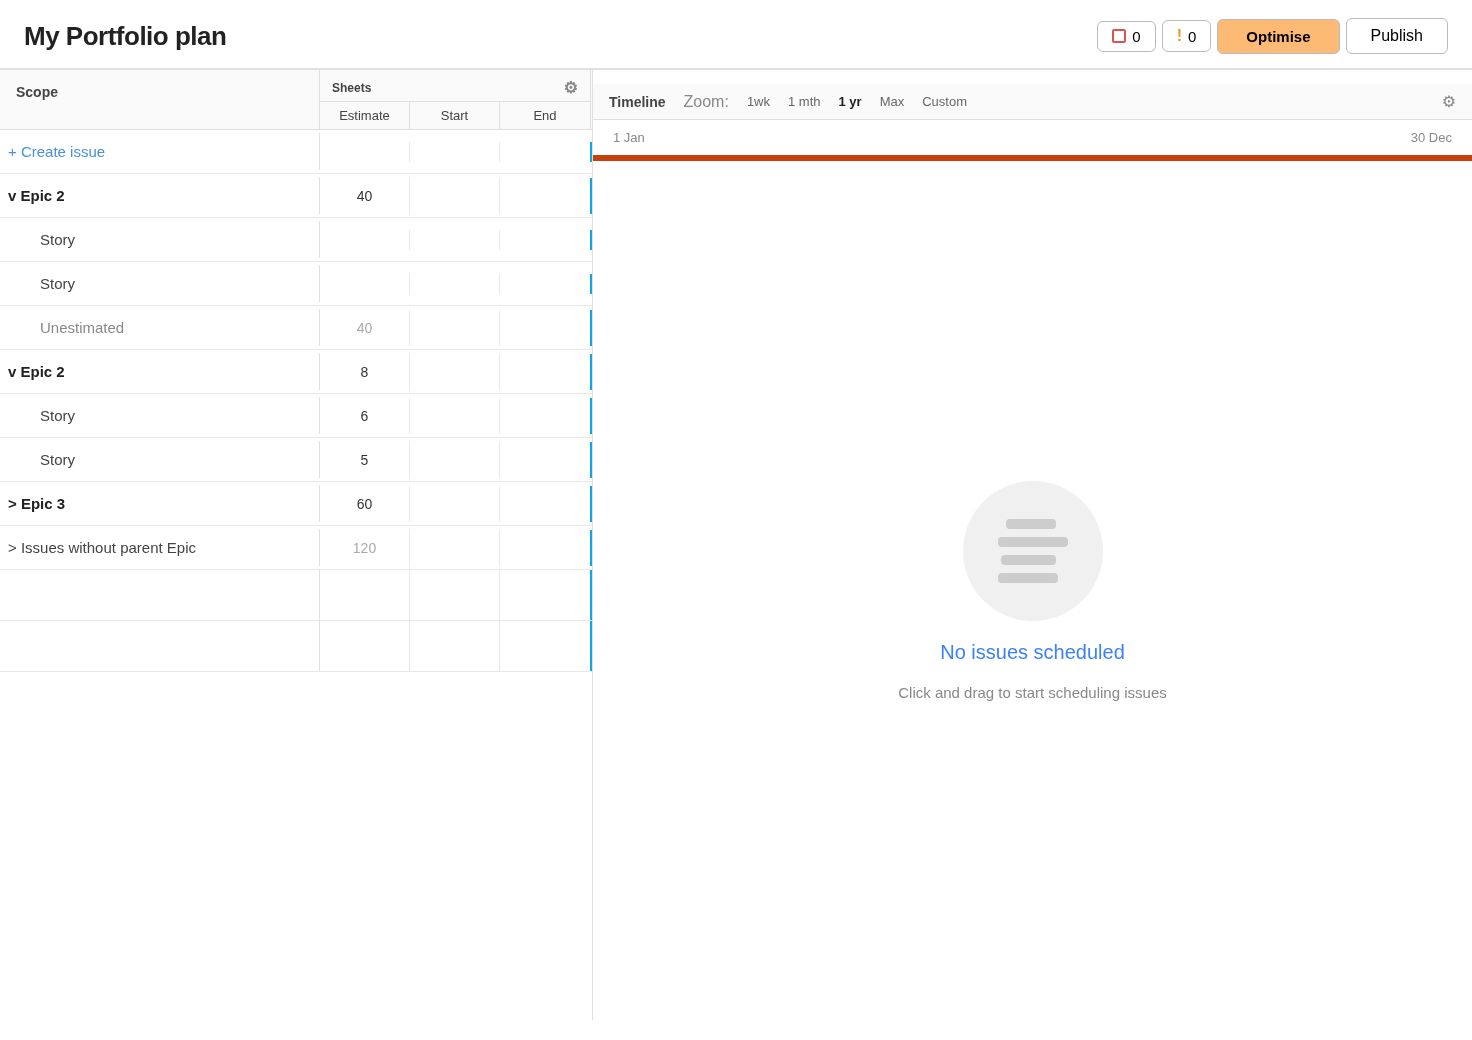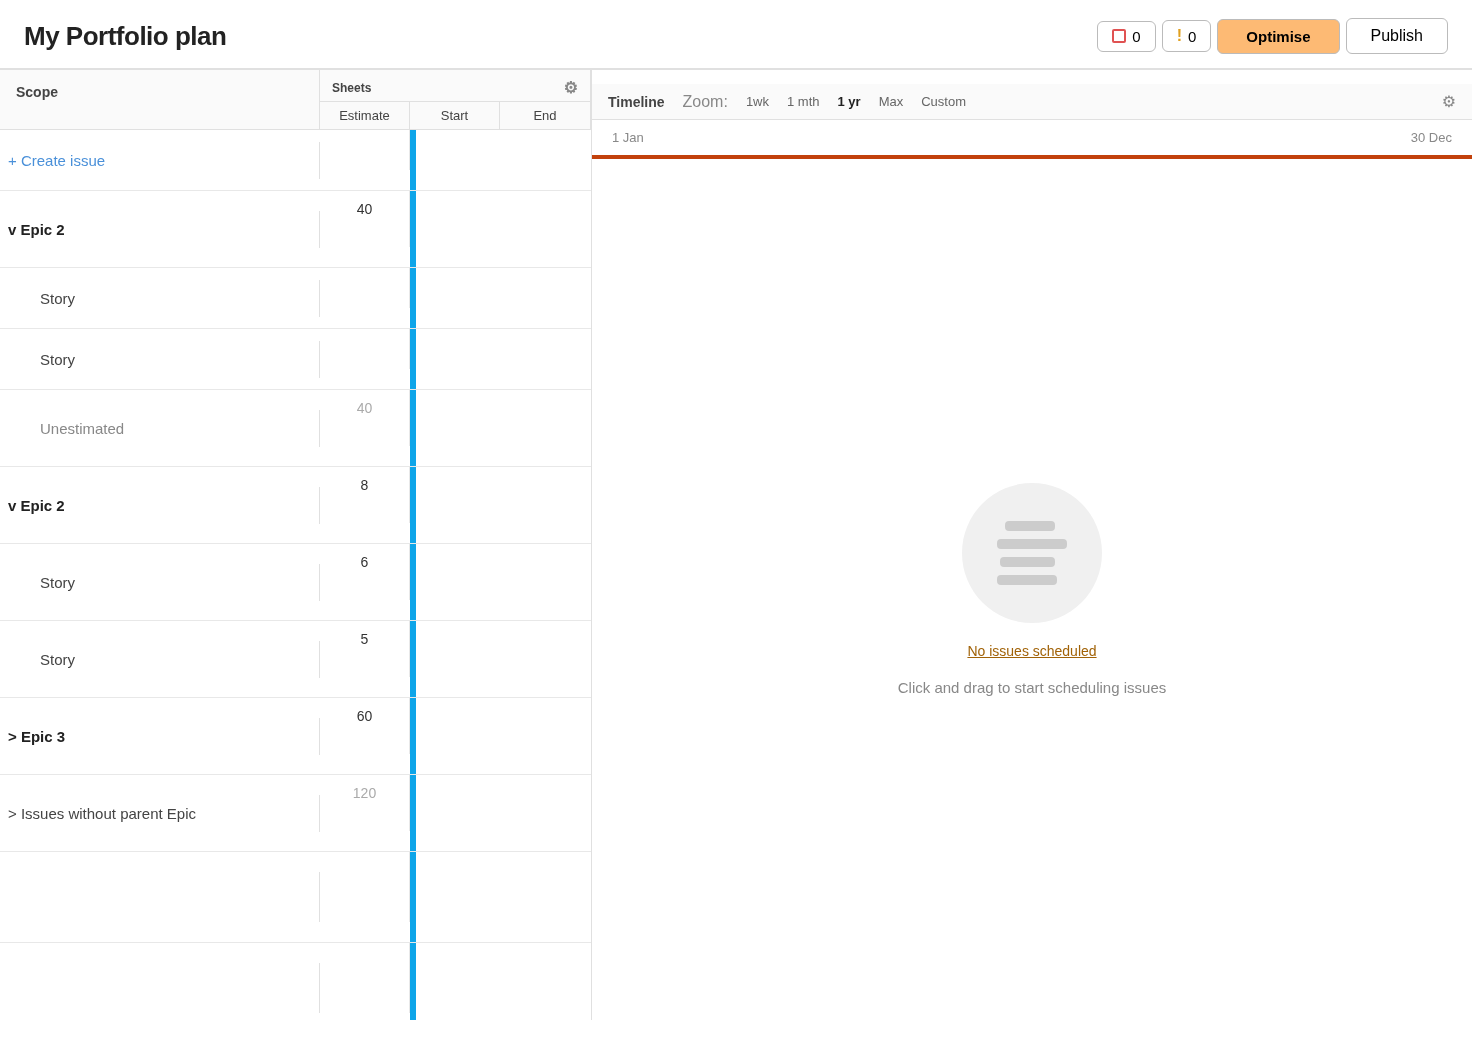--- a/index.html
+++ b/index.html
@@ -174,22 +174,22 @@
     }
     .row-scope.unestimated {
       padding-left: 40px;
       color: #888;
     }
     .row-scope.orphan {
       color: #444;
     }
     .row-sheets {
       display: flex;
-      flex-direction: column;
-      border-right: 6px solid #0ea5e9;
+      flex-direction: row;
+      border-right: 2px solid #0ea5e9;
     }
     .row-cell {
       width: 90px;
       padding: 10px 8px;
       text-align: center;
       font-size: 14px;
       color: #333;
       border-right: 1px solid #e8e8e8;
     }
     .row-cell:last-child {
@@ -243,21 +243,21 @@
       color: #888;
       font-size: 16px;
     }
 
     
     .timeline-dates {
       display: flex;
       align-items: center;
       justify-content: space-between;
       padding: 10px 20px;
-      border-bottom: 4px solid #c2410c;
+      border-bottom: 6px solid #c2410c;
       font-size: 13px;
       color: #888;
     }
 
     
     .timeline-body {
       flex: 1;
       display: flex;
       align-items: center;
       justify-content: center;
@@ -277,24 +277,23 @@
     }
     .empty-bar {
       border-radius: 4px;
       background: #ccc;
     }
     .empty-bar-1 { width: 50px; height: 10px; align-self: flex-end; margin-right: 12px; }
     .empty-bar-2 { width: 70px; height: 10px; }
     .empty-bar-3 { width: 55px; height: 10px; align-self: flex-end; margin-right: 8px; }
     .empty-bar-4 { width: 60px; height: 10px; }
     .empty-state-title {
-      font-size: 14px;
-      color: #a16207;
+      font-size: 20px;
+      color: #3b82f6;
       font-weight: 500;
-      text-decoration: underline;
     }
     .empty-state-sub {
       font-size: 15px;
       color: #888;
     }
 
     
     .gear-icon::before { content: '⚙'; }
   </style>
 </head>

